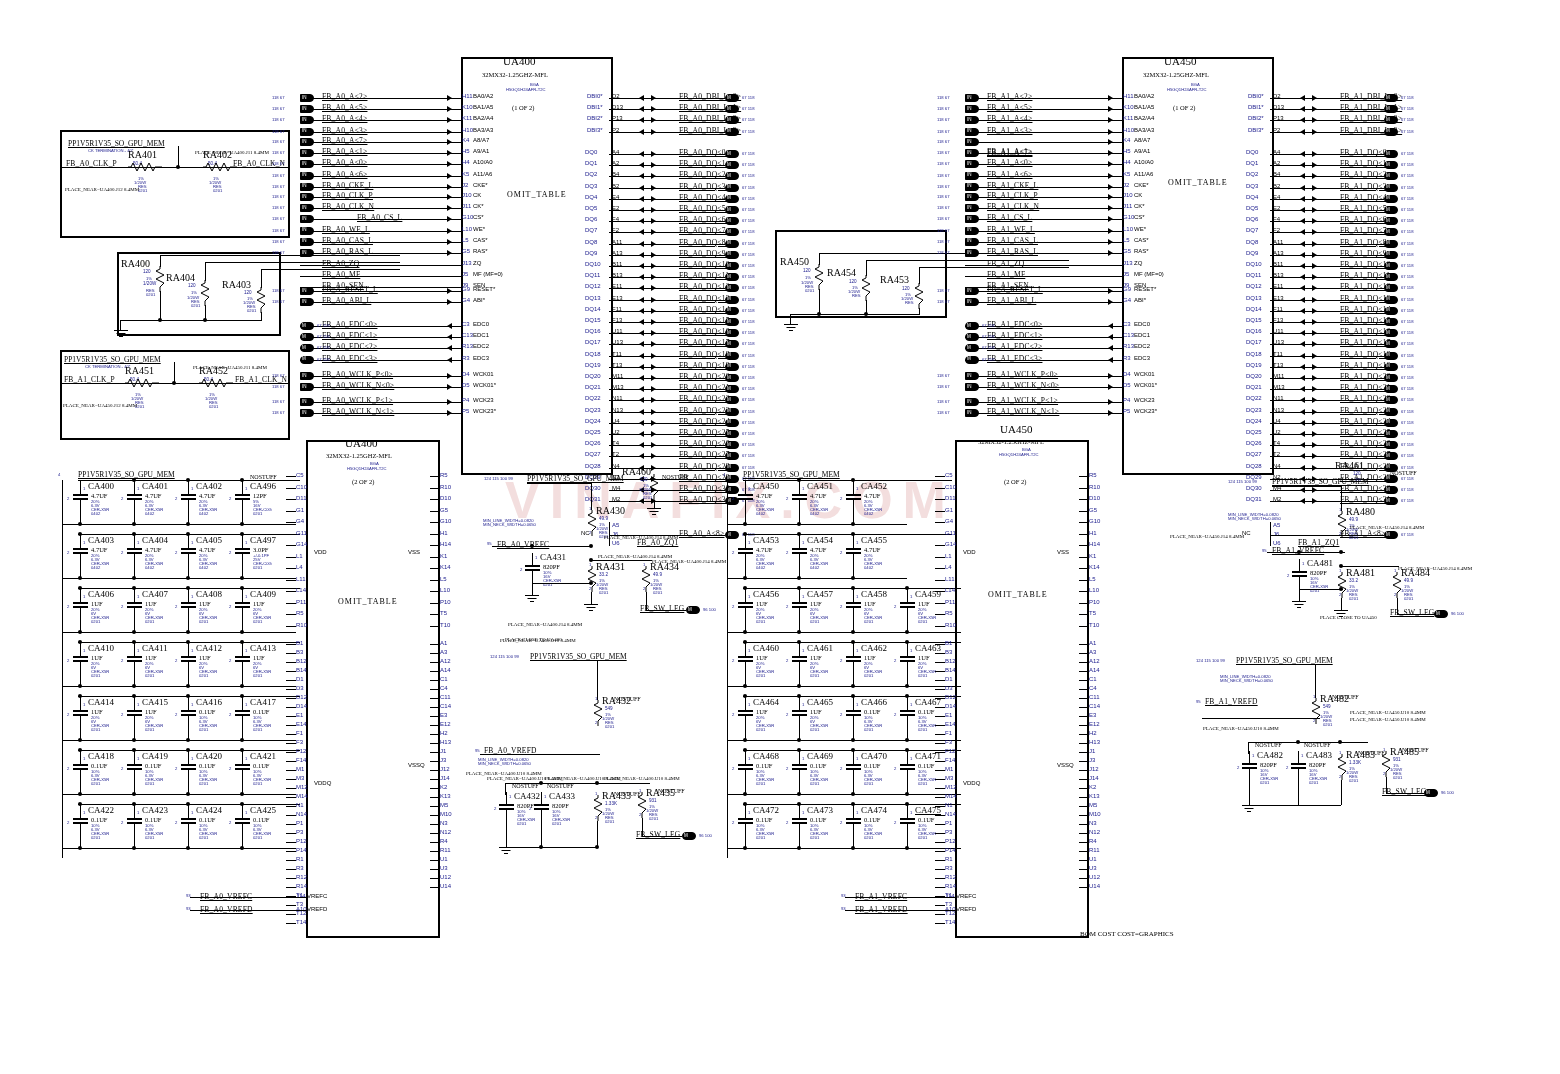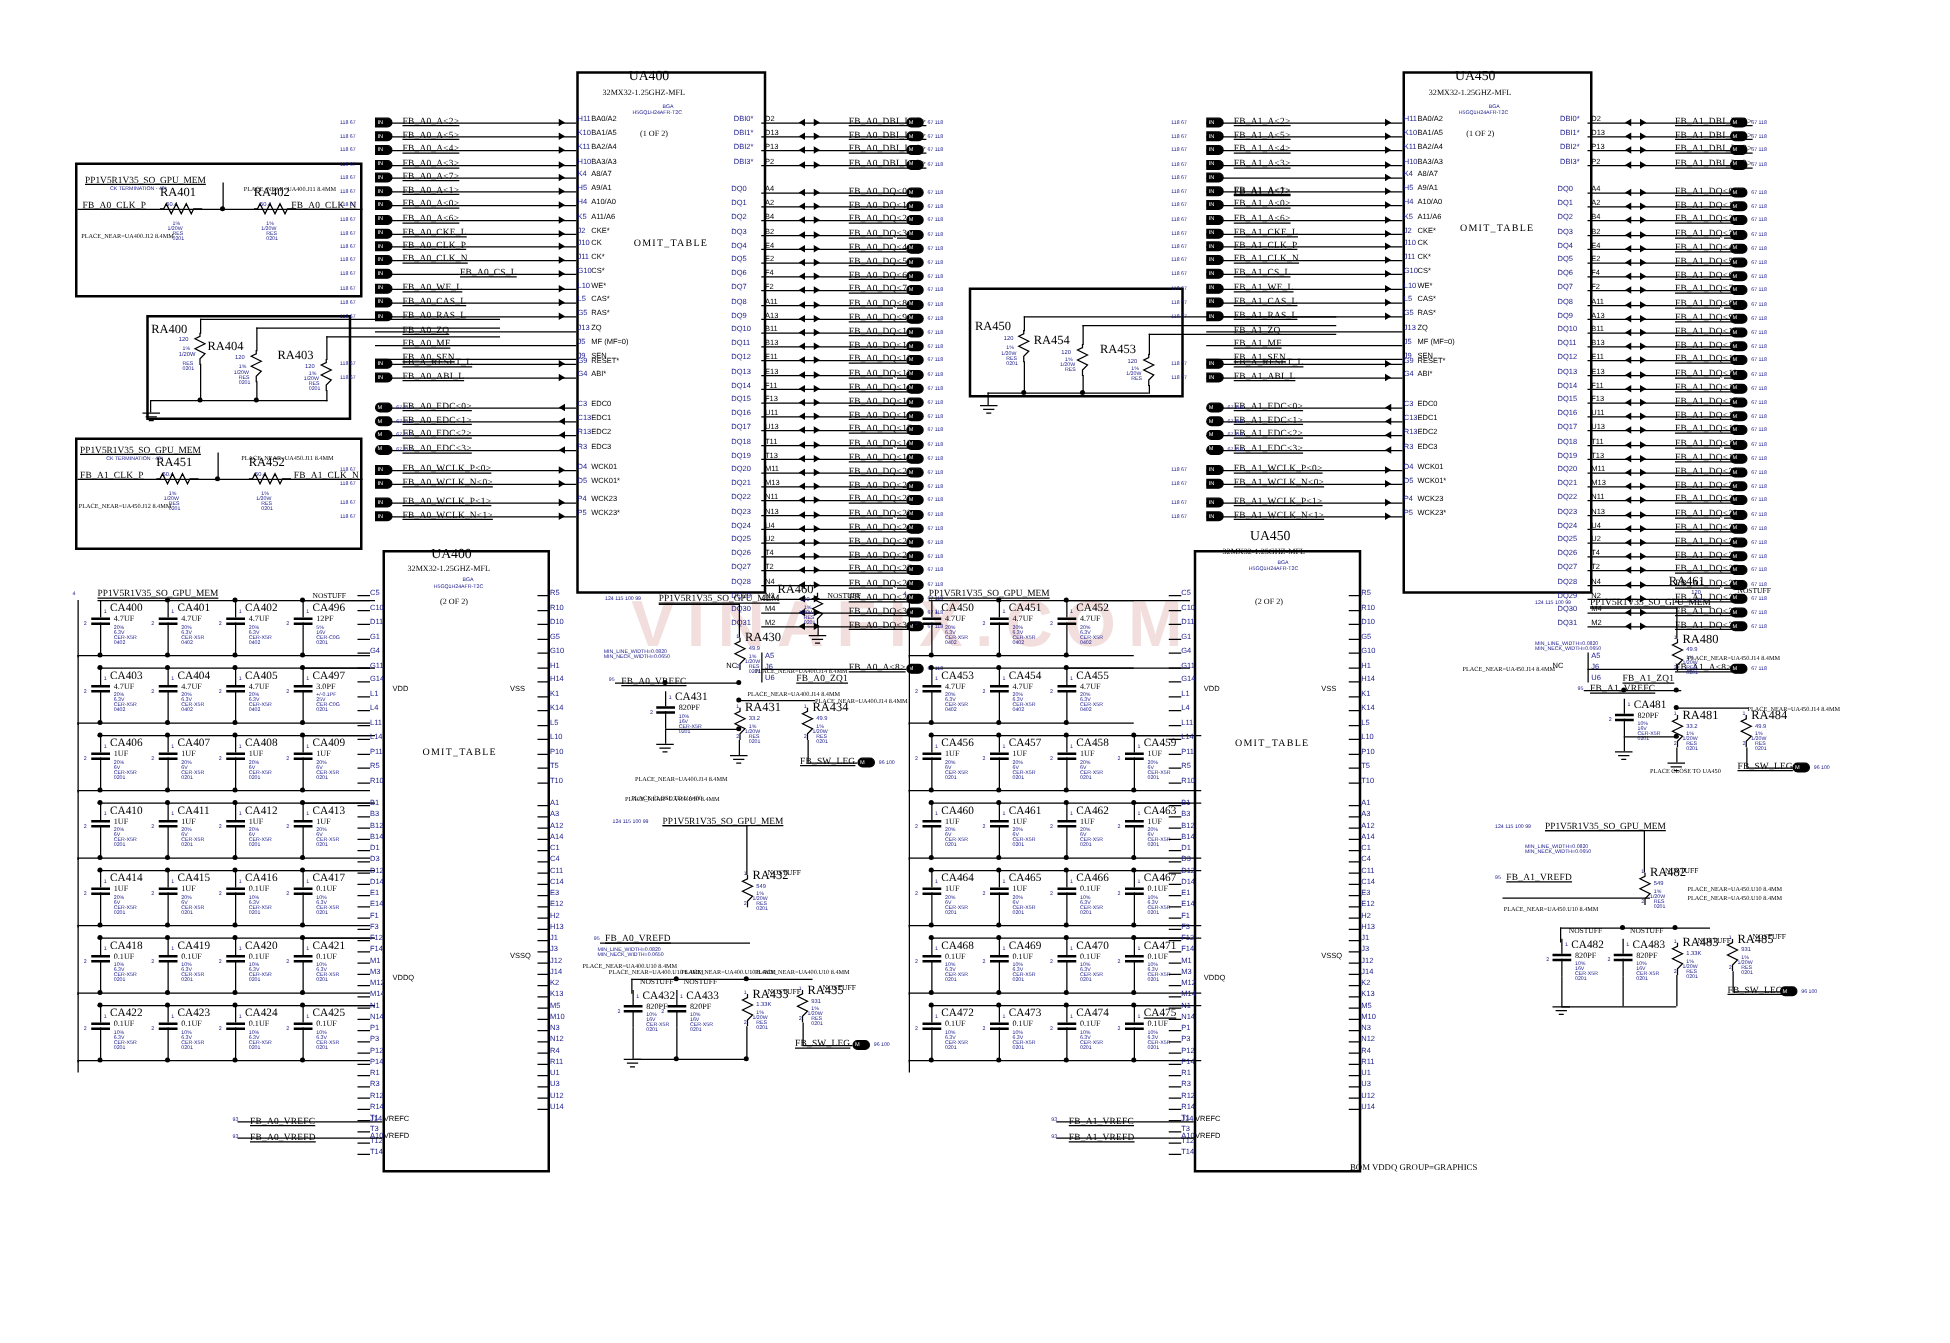--- a/index.html
+++ b/index.html
@@ -74,21 +74,21 @@
   <div class="lbl omit" style="left:338px;top:597px;">OMIT_TABLE</div>
 
   <div style="position:absolute;left:955px;top:440px;width:130px;height:494px;border:2px solid #000;background:#fff;"></div>
   <div class="lbl ttl" style="left:1000px;top:423px;">UA450</div>
   <div class="lbl sub" style="left:978px;top:438px;">32MX32-1.25GHZ-MFL</div>
   <div class="lbl tiny2" style="left:1022px;top:447px;">BGA</div>
   <div class="lbl tiny2" style="left:999px;top:452px;">H5GQ1H24AFR-T2C</div>
   <div class="lbl sub" style="left:1004px;top:478px;">(2 OF 2)</div>
   <div class="lbl omit" style="left:988px;top:590px;">OMIT_TABLE</div>
 
-  <div class="lbl" style="left:1080px;top:930px;font-size:7px;">BOM VDDQ GROUP=GRAPHICS</div>
+  <div class="lbl" style="left:1080px;top:930px;font-size:7px;">BOM COST COST=GRAPHICS</div>
 
   <div class="hbox" style="left:60px;top:130px;width:230px;height:108px;"></div>
   <div class="lbl net" style="left:68px;top:139px;">PP1V5R1V35_SO_GPU_MEM</div>
   <div class="lbl tiny2" style="left:88px;top:148px;">CK TERMINATION - 40*</div>
   <div class="hline" style="left:62px;top:167px;width:228px;"></div>
   <div class="vline" style="left:178px;top:146px;height:22px;"></div>
   <div class="dot" style="left:176px;top:165px;"></div>
   <div class="lbl sig" style="left:66px;top:159px;">FB_A0_CLK_P</div>
   <div class="lbl sig" style="left:233px;top:159px;">FB_A0_CLK_N</div>
   <div class="lbl refdes" style="left:128px;top:149px;">RA401</div>
@@ -327,21 +327,21 @@
       <div class="hline" style="left:300px;top:208.2px;width:161px;"></div>
       <div class="lbl sig" style="left:322px;top:202.2px;">FB_A0_CLK_N</div>
       <div class="lbl pin" style="left:462px;top:203.2px;">J11</div>
       <div class="lbl pinname" style="left:473px;top:203.2px;">CK*</div>
       <div class="arr" style="left:447px;top:205.2px;"></div>
       <div class="port in filled" style="left:300px;top:204.2px;width:14px;">
         <span class="pl">IN</span>
       </div>
       <div class="lbl tiny2" style="left:272px;top:205.2px;">118  67</div>
       <div class="hline" style="left:300px;top:219.4px;width:161px;"></div>
-      <div class="lbl sig" style="left:320px;top:213.4px;padding-left:48px;">FB_A0_CS_L</div>
+      <div class="lbl sig" style="left:309px;top:213.4px;padding-left:48px;">FB_A0_CS_L</div>
       <div class="lbl pin" style="left:462px;top:214.4px;">G10</div>
       <div class="lbl pinname" style="left:473px;top:214.4px;">CS*</div>
       <div class="arr" style="left:447px;top:216.4px;"></div>
       <div class="port in filled" style="left:300px;top:215.4px;width:14px;">
         <span class="pl">IN</span>
       </div>
       <div class="lbl tiny2" style="left:272px;top:216.4px;">118  67</div>
       <div class="hline" style="left:300px;top:230.6px;width:161px;"></div>
       <div class="lbl sig" style="left:322px;top:224.6px;">FB_A0_WE_L</div>
       <div class="lbl pin" style="left:462px;top:225.6px;">L10</div>

